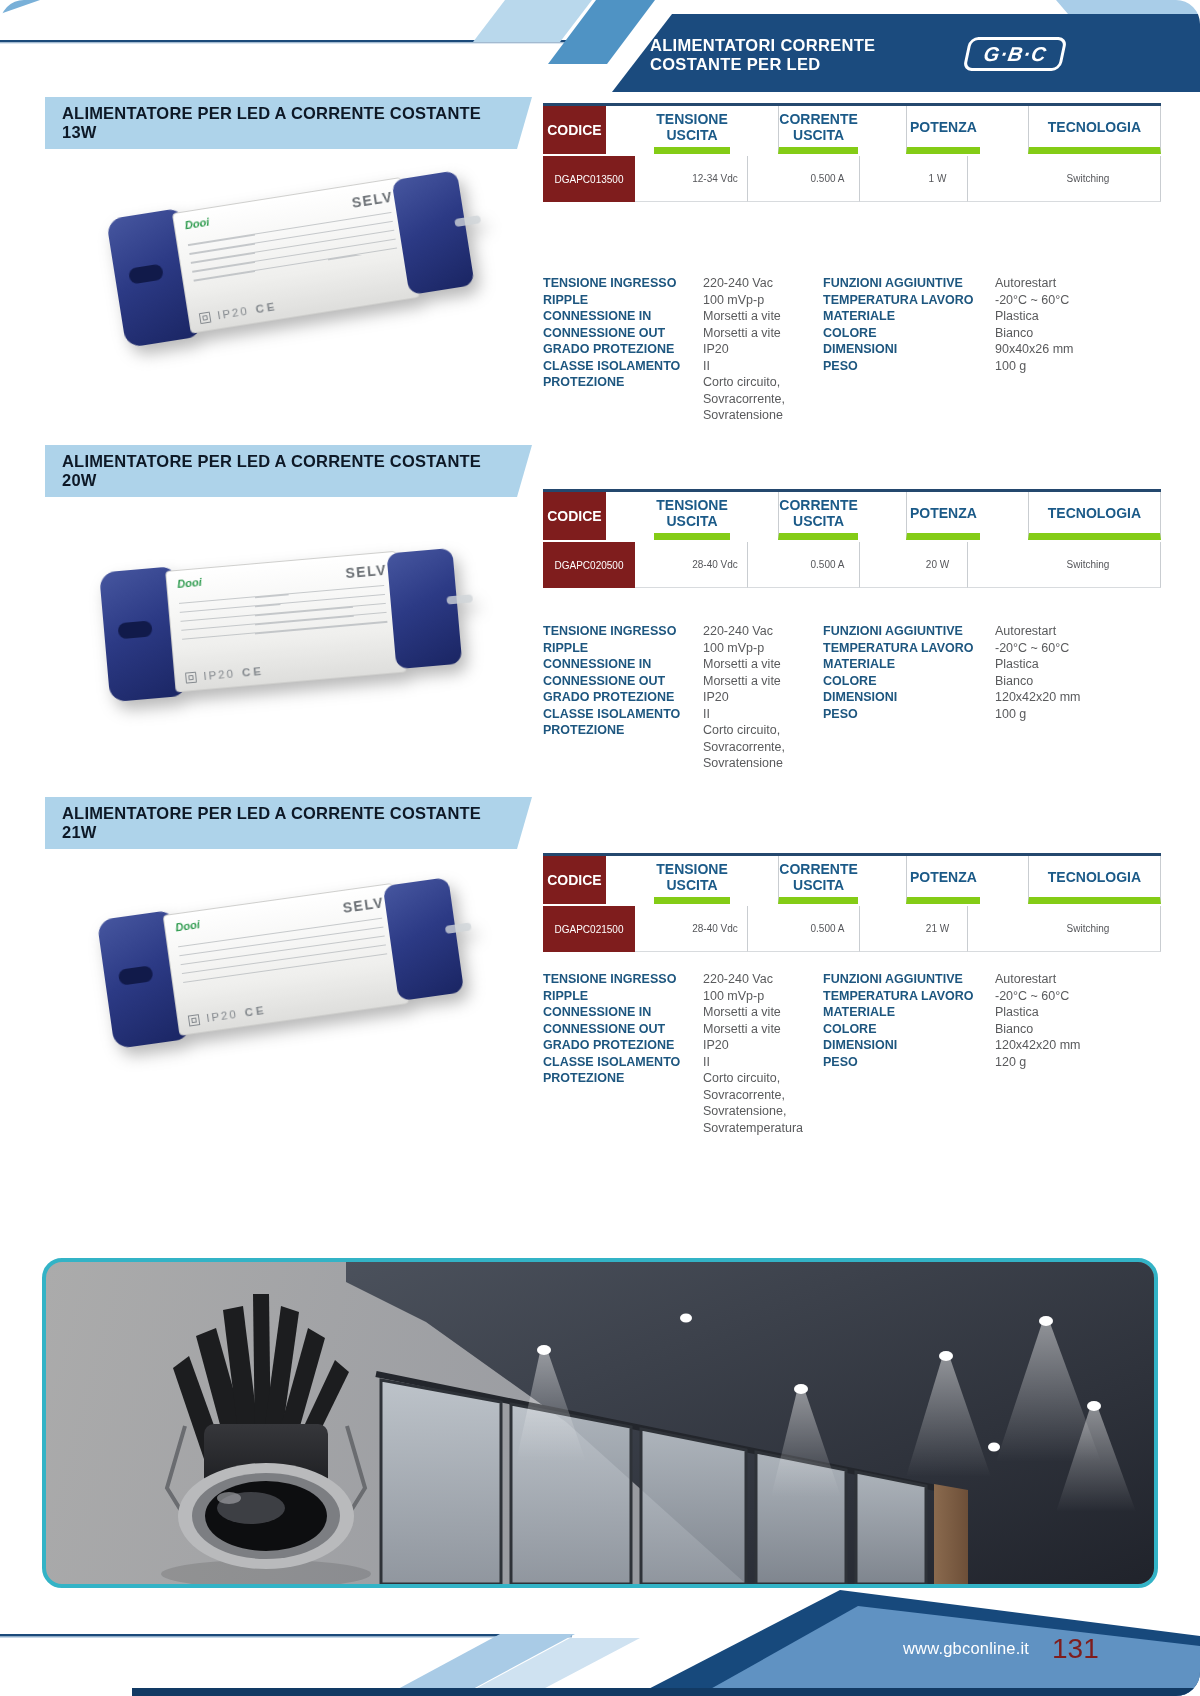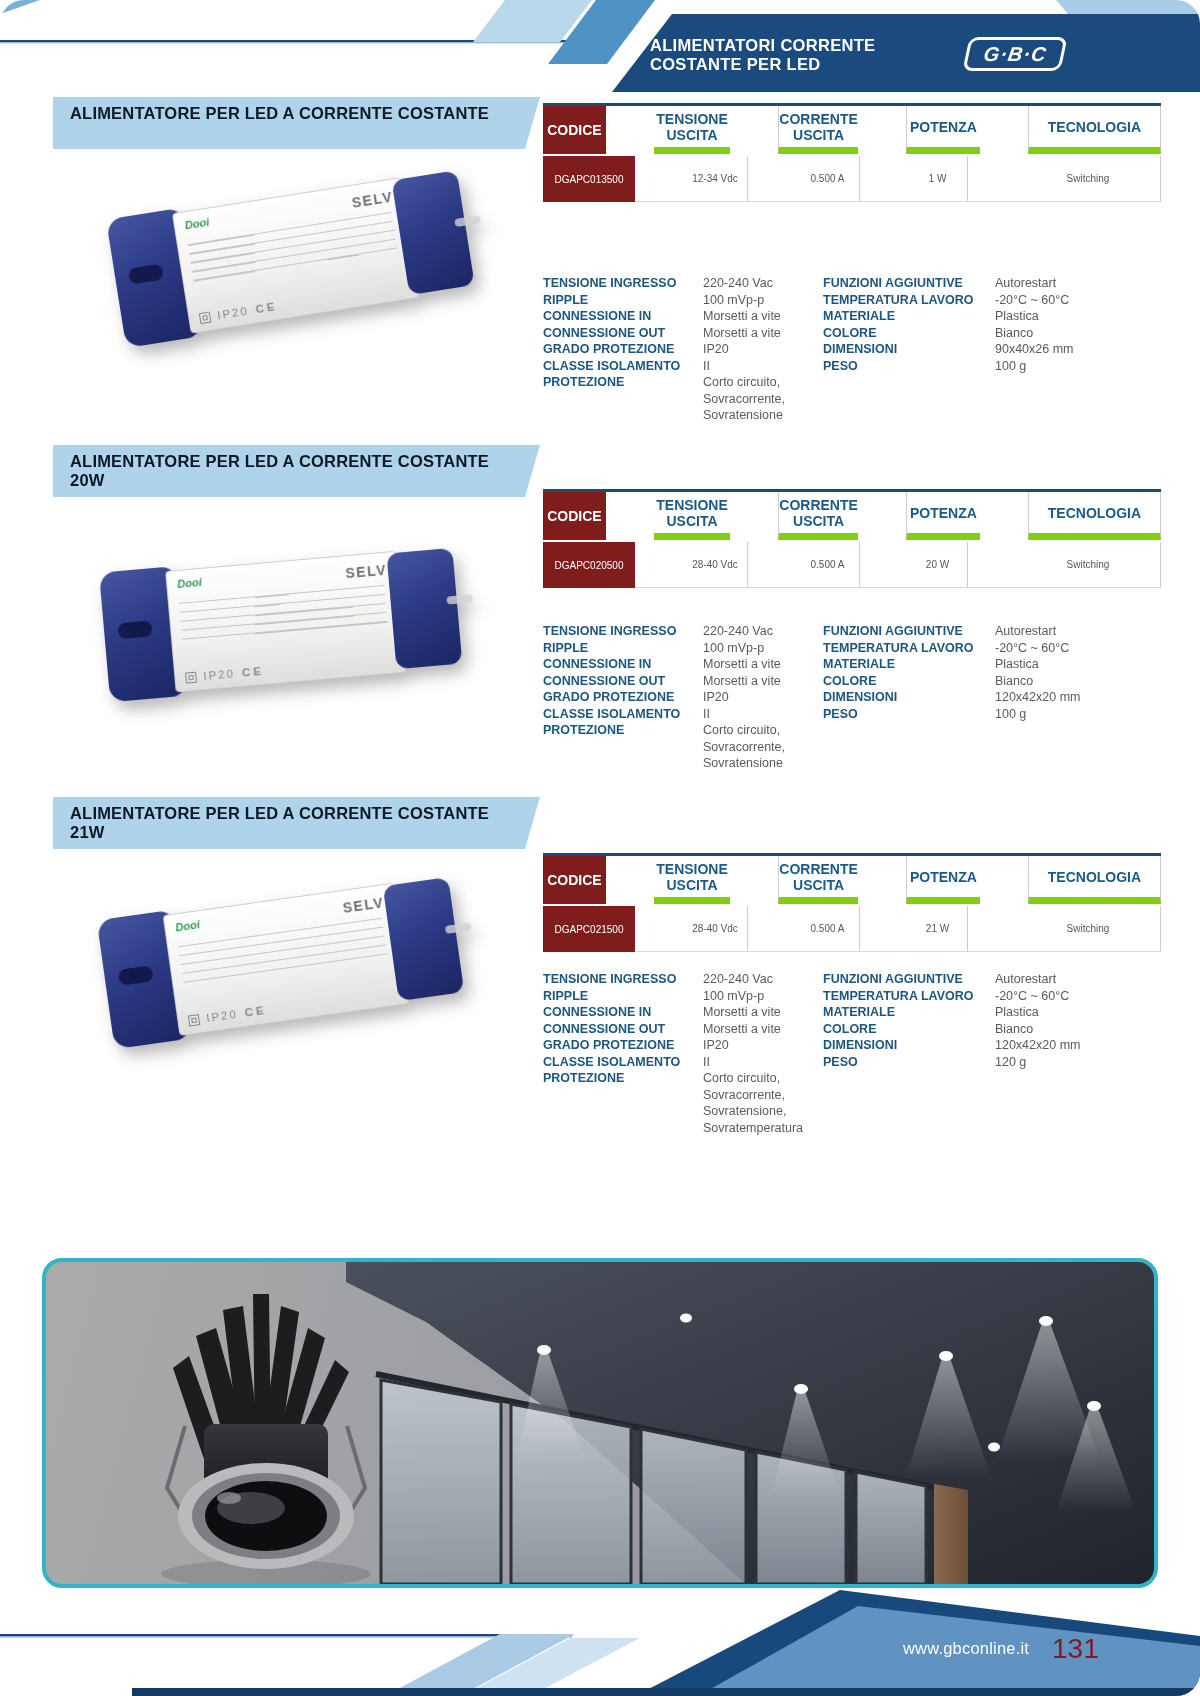--- a/index.html
+++ b/index.html
@@ -15,21 +15,21 @@
             border-radius:9px;transform:skewX(-12deg);display:flex;align-items:center;justify-content:center;}
   .gbc-logo span{color:#fff;font-weight:bold;font-style:italic;font-size:20px;letter-spacing:1px;transform:skewX(3deg);}
 
   
   .product{position:absolute;left:0;width:1200px;}
   #p0{top:95px;height:350px;}
   #p1{top:443px;height:352px;}
   #p2{top:795px;height:455px;}
   .title-band{position:absolute;left:45px;top:2px;width:487px;height:52px;background:#aed3ea;
               clip-path:polygon(0 0,100% 0,calc(100% - 15px) 100%,0 100%);
-              padding:7px 0 0 17px;margin-left:8px;}
+              padding:7px 0 0 17px;}
   .title-band div{font-weight:bold;font-size:16.5px;line-height:19px;color:#0d1826;letter-spacing:.2px;}
 
   
   .ptable{position:absolute;left:543px;width:618px;border-top:3px solid #24486e;}
   #p0 .ptable{top:8px;} #p1 .ptable{top:46px;} #p2 .ptable{top:58px;}
   .thead,.trow{display:flex;}
   .th,.td{display:flex;align-items:center;justify-content:center;text-align:center;}
   .c1{width:92px;} .c2{width:112px;} .c3{width:112px;} .c4{width:108px;} .c5{width:194px;}
   .th{height:48px;font-weight:bold;font-size:14px;color:#1b5a88;line-height:16px;}
   .th:not(.c1){border-bottom:7px solid #84cc16;margin-left:48px;}
@@ -100,20 +100,21 @@
     <div>COSTANTE PER LED</div>
   </div>
   <div class="gbc-logo">
     <span>G·B·C</span>
   </div>
 
   <div id="products-root">
     <section class="product" id="p0">
       <div class="title-band">
         <div>ALIMENTATORE PER LED A CORRENTE COSTANTE</div>
+        <div>13W</div>
       </div>
 
       <div class="device">
         <div class="cap cap-l"></div>
         <div class="dbody">
           <span class="brand">Dooi</span>
           <span class="selv">SELV</span>
           <div class="lines"></div>
           <div class="certs">
             <span class="sq-icon"></span>

